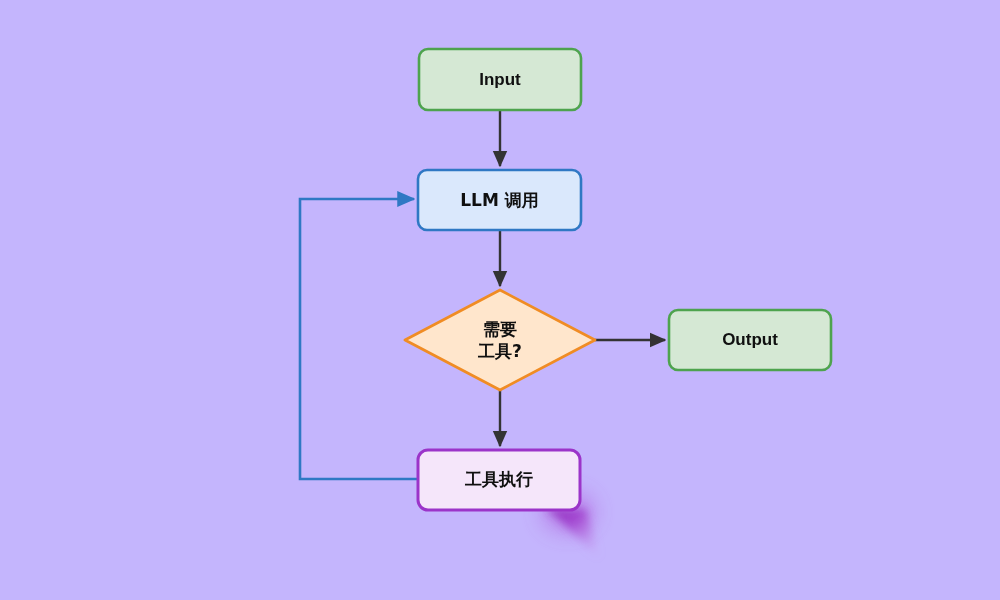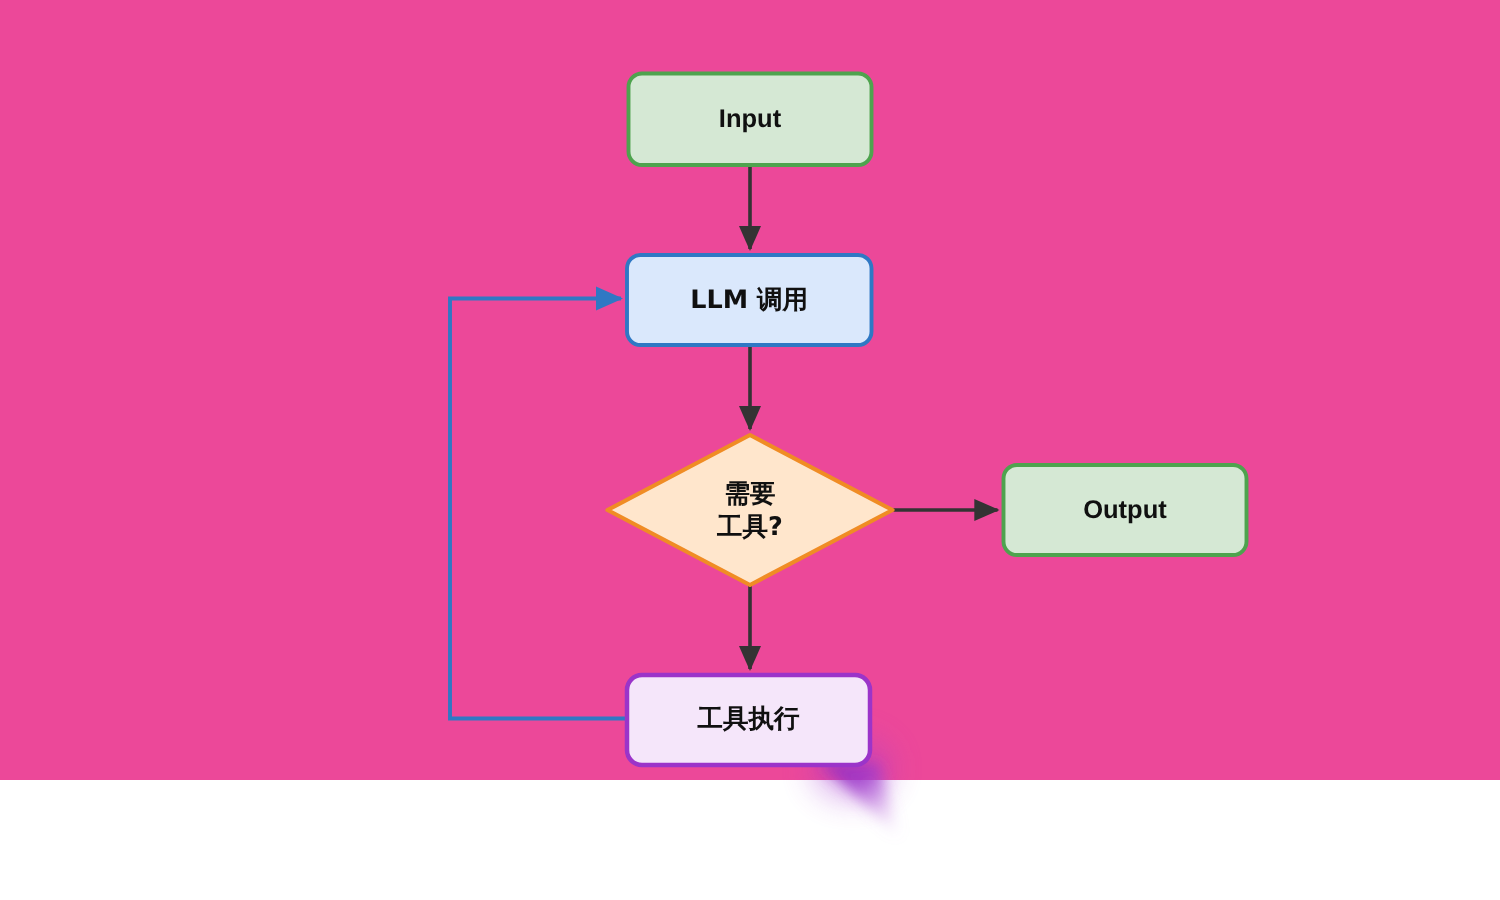--- a/index.html
+++ b/index.html
@@ -9,22 +9,22 @@
   }
   body {
     width: 1000px;
     height: 600px;
     overflow: hidden;
     font-family: "Liberation Sans", "DejaVu Sans", sans-serif;
   }
   #stage {
     position: relative;
     width: 1000px;
-    height: 520px;
-    background: #ec4899;
+    height: 600px;
+    background: #c4b5fd;
   }
   #flow-svg {
     position: absolute;
     left: 0;
     top: 0;
     width: 1000px;
     height: 600px;
   }
   .node-label {
     font-weight: bold;

